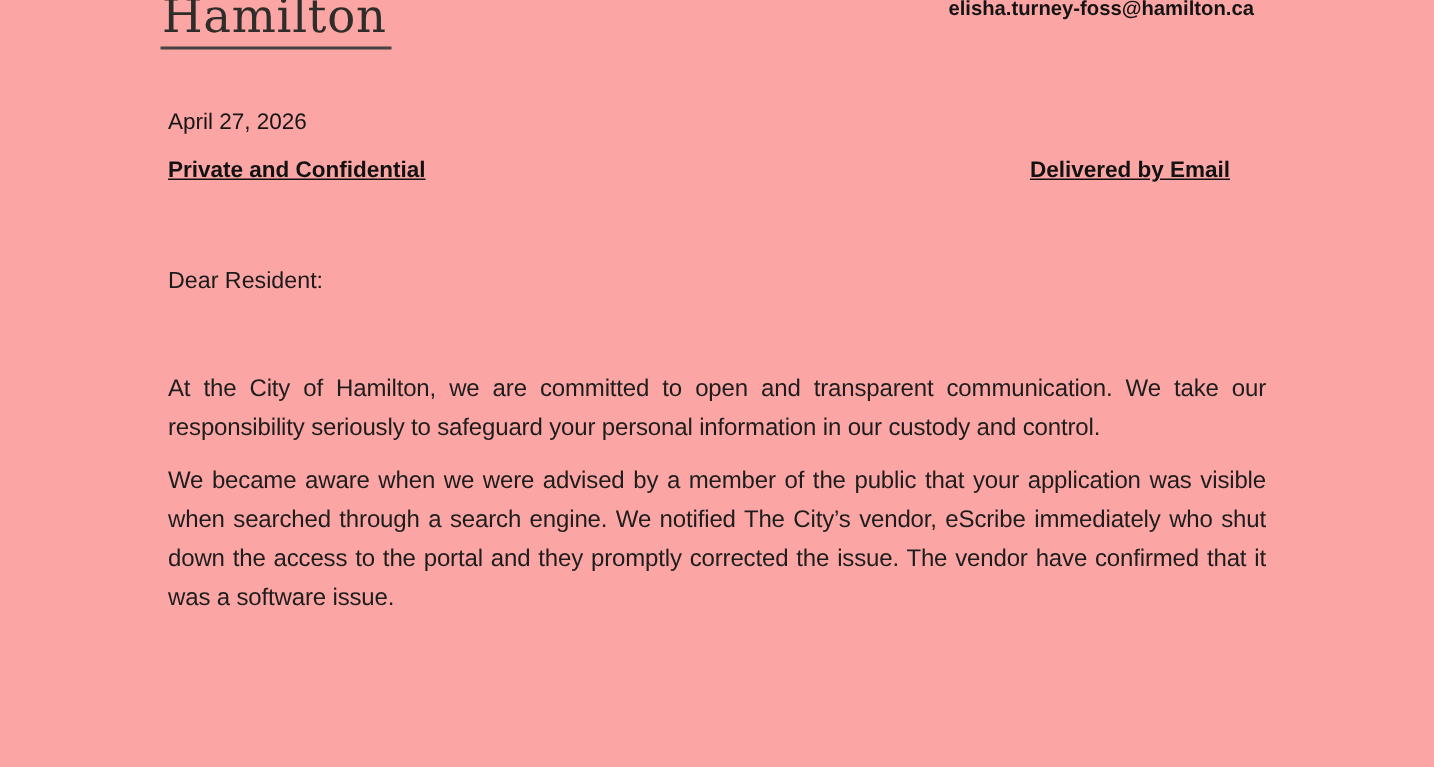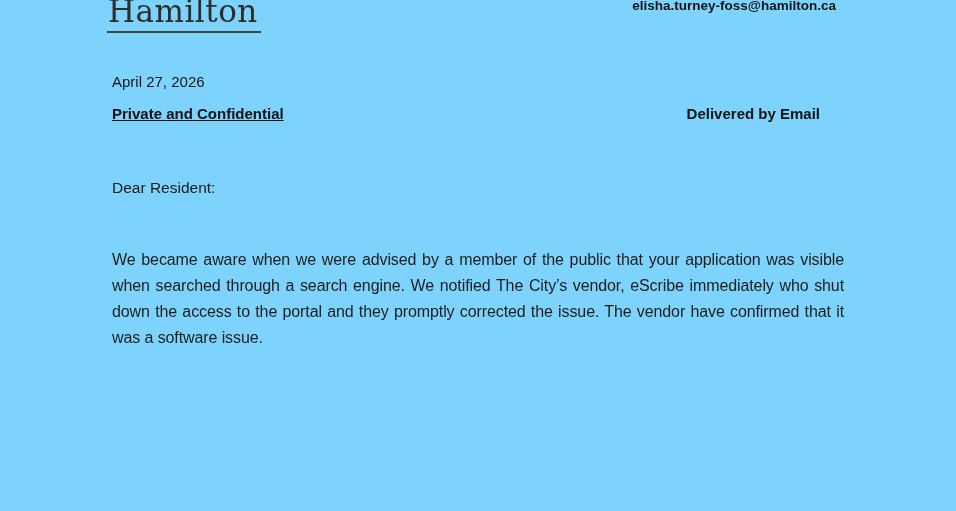--- a/index.html
+++ b/index.html
@@ -4,21 +4,21 @@
 <style>
   html, body {
     margin: 0;
     padding: 0;
     background: #ffffff;
   }
   .letter-page {
     position: relative;
     width: 956px;
     height: 511px;
-    background: #7dd3fc;
+    background: #fca5a5;
     overflow: hidden;
     font-family: "Liberation Sans", sans-serif;
     color: #1c1c1c;
     -webkit-font-smoothing: antialiased;
   }
   .logo-wordmark {
     position: absolute;
     left: 107px;
     top: -6px;
     font-family: "DejaVu Serif", serif;
@@ -60,20 +60,21 @@
     text-decoration: underline;
   }
   .labels-row-right {
     position: absolute;
     right: 136px;
     top: 104px;
     font-size: 15px;
     font-weight: 700;
     line-height: 20px;
     color: #121212;
+    text-decoration: underline;
   }
   .salutation {
     position: absolute;
     left: 112px;
     top: 177px;
     font-size: 15.5px;
     font-weight: 400;
     line-height: 21px;
     color: #1a1a1a;
   }
@@ -103,16 +104,17 @@
 
   <div class="letter-date">April 27, 2026</div>
 
   <div class="labels-row-left">Private and Confidential</div>
 
   <div class="labels-row-right">Delivered by Email</div>
 
   <div class="salutation">Dear Resident:</div>
 
   <div class="letter-body">
+    <p>At the City of Hamilton, we are committed to open and transparent communication. We take our responsibility seriously to safeguard your personal information in our custody and control.</p>
     <p>We became aware when we were advised by a member of the public that your application was visible when searched through a search engine. We notified The City’s vendor, eScribe immediately who shut down the access to the portal and they promptly corrected the issue. The vendor have confirmed that it was a software issue.</p>
   </div>
 
 </div>
 
 </body></html>

